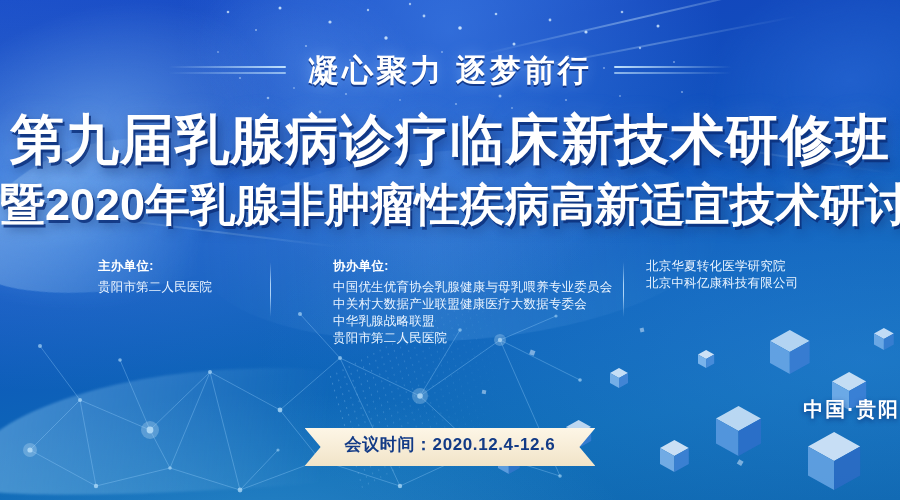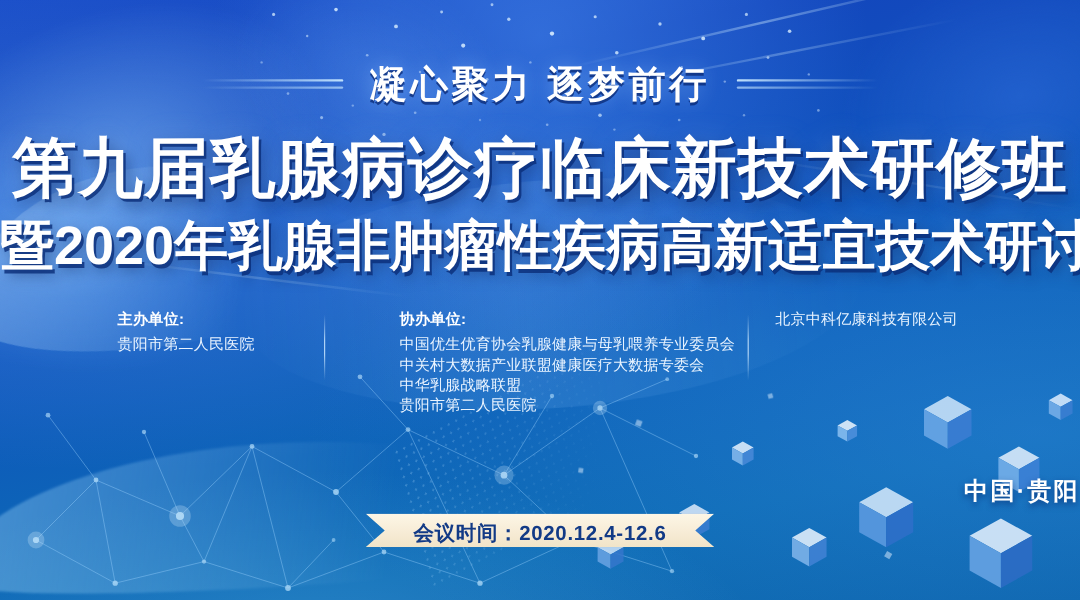--- a/index.html
+++ b/index.html
@@ -111,21 +111,21 @@
 
   
   .city{position:absolute;top:396px;left:0;right:0;text-align:right;
     font-size:20px;font-weight:700;color:#ffffff;letter-spacing:2px;
     text-shadow:0 2px 5px rgba(8,40,110,.7);}
   .ribbon-wrap{position:absolute;top:428px;left:0;right:0;display:flex;justify-content:center;}
   .ribbon{
     position:relative;display:inline-block;
     background:linear-gradient(180deg,#fdf6e6 0%,#f7ecd6 55%,#f1e4c8 100%);
     color:#123a86;font-size:17px;font-weight:700;letter-spacing:.6px;
-    padding:5px 40px 0 40px;white-space:nowrap;
+    padding:5px 40px 10px 40px;white-space:nowrap;
     clip-path:polygon(0 0, 100% 0, calc(100% - 16px) 50%, 100% 100%, 0 100%, 16px 50%);
     box-shadow:0 2px 10px rgba(5,30,85,.35);
   }
 </style>
 </head>
 <body>
 
 <div id="poster">
 
   <div class="layer">
@@ -337,20 +337,21 @@
         <div class="org-head">协办单位:</div>
         <div class="org-line">中国优生优育协会乳腺健康与母乳喂养专业委员会</div>
         <div class="org-line">中关村大数据产业联盟健康医疗大数据专委会</div>
         <div class="org-line">中华乳腺战略联盟</div>
         <div class="org-line">贵阳市第二人民医院</div>
       </div>
 
       <div class="divider"></div>
 
       <div class="org-col col3">
+        <div class="org-line">北京华夏转化医学研究院</div>
         <div class="org-line">北京中科亿康科技有限公司</div>
       </div>
 
     </div>
 
     <div class="city">中国·贵阳</div>
 
     <div class="ribbon-wrap">
       <span class="ribbon">会议时间：2020.12.4-12.6</span>
     </div>

